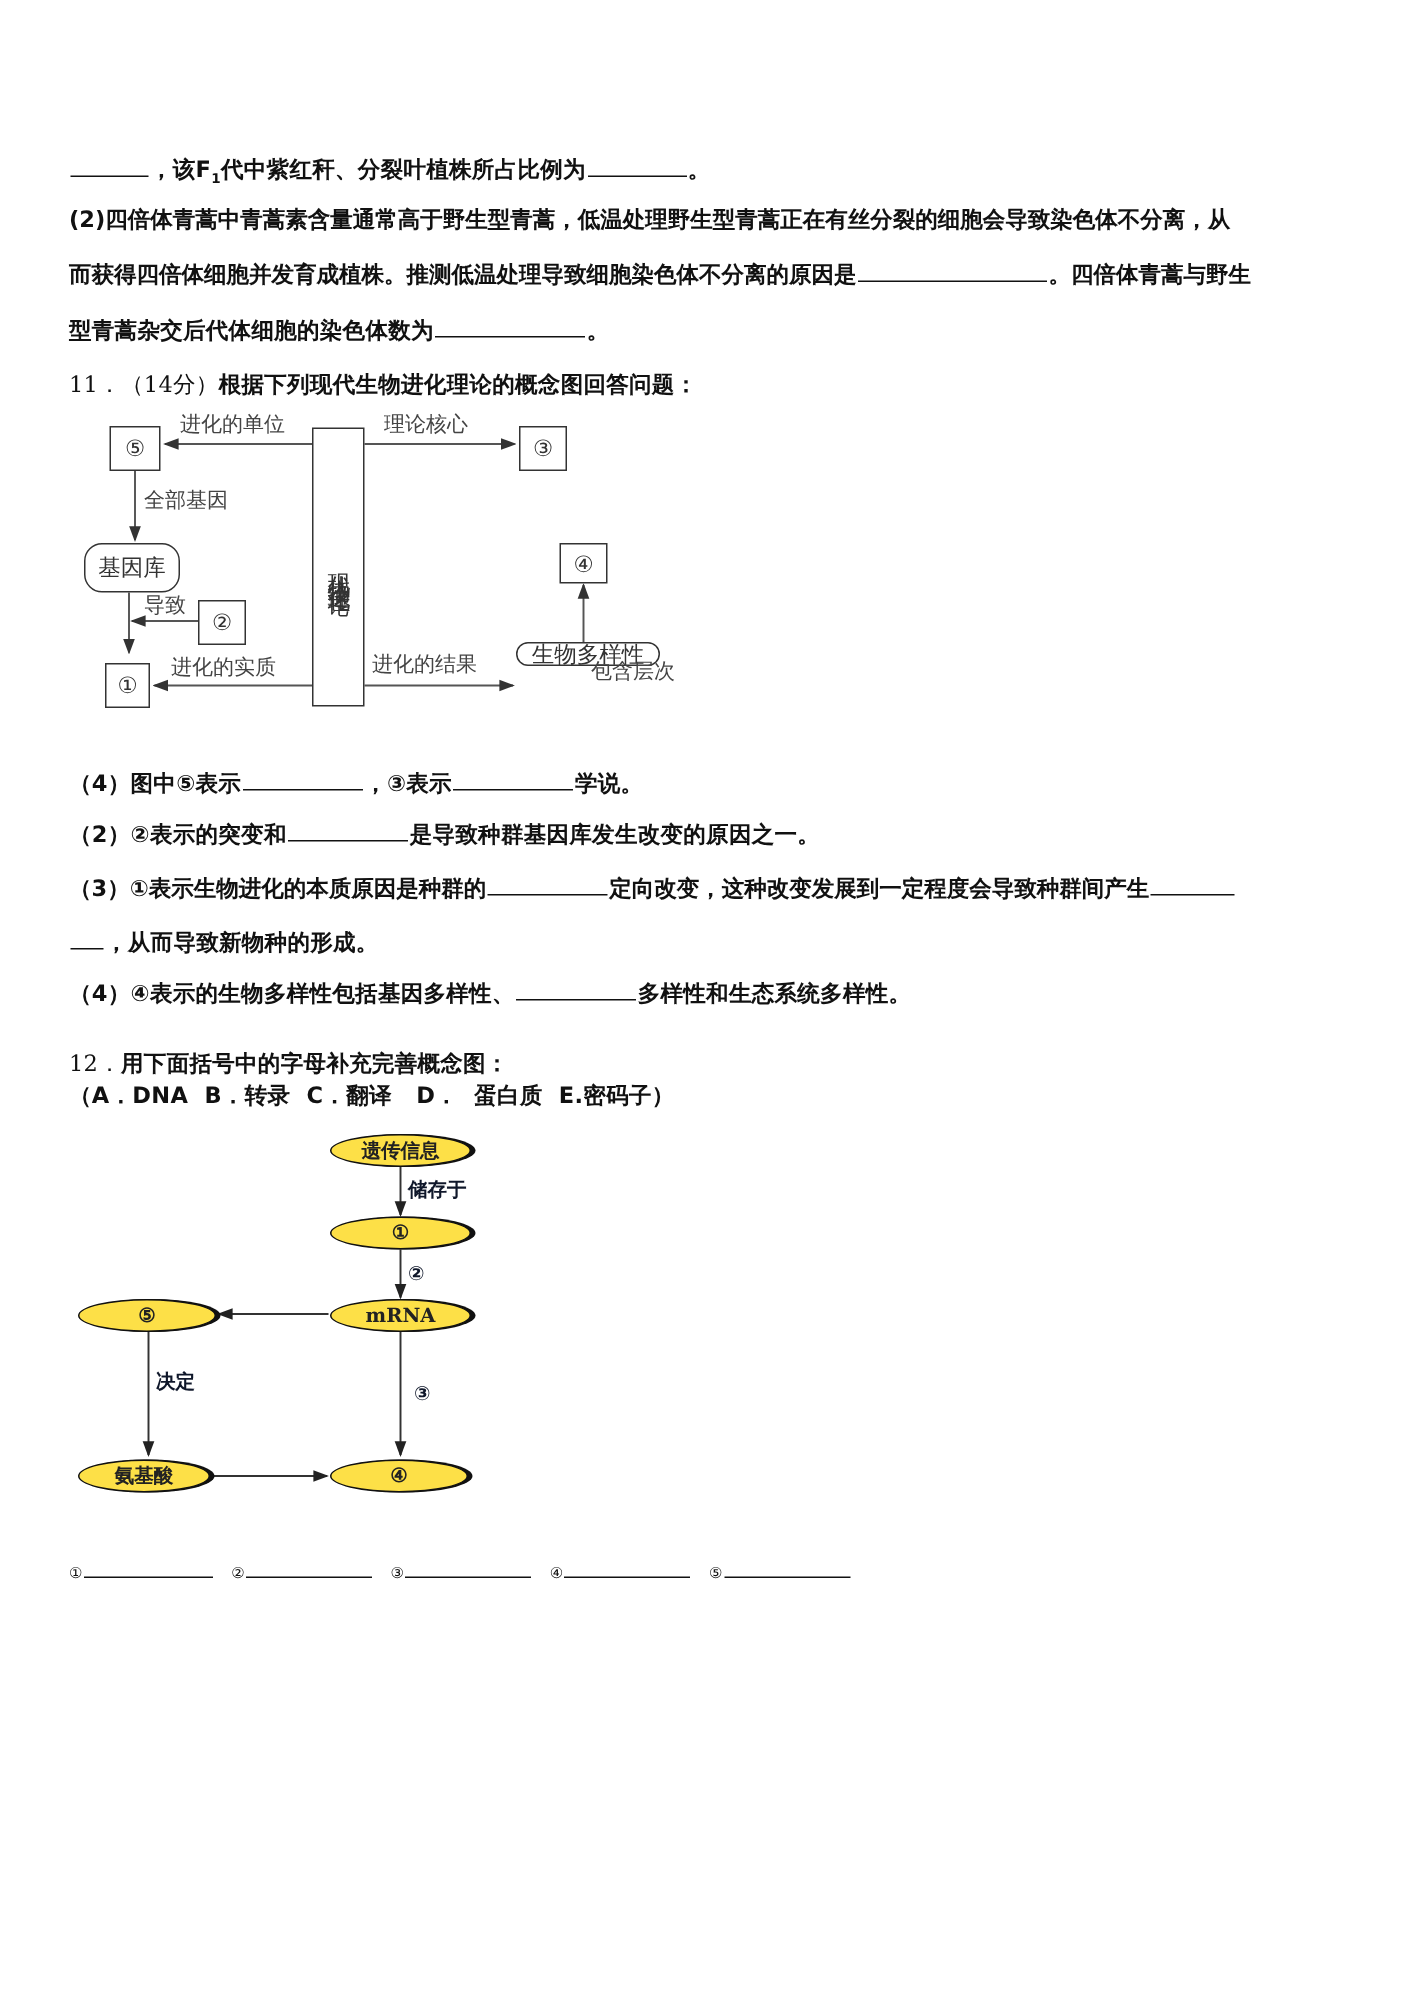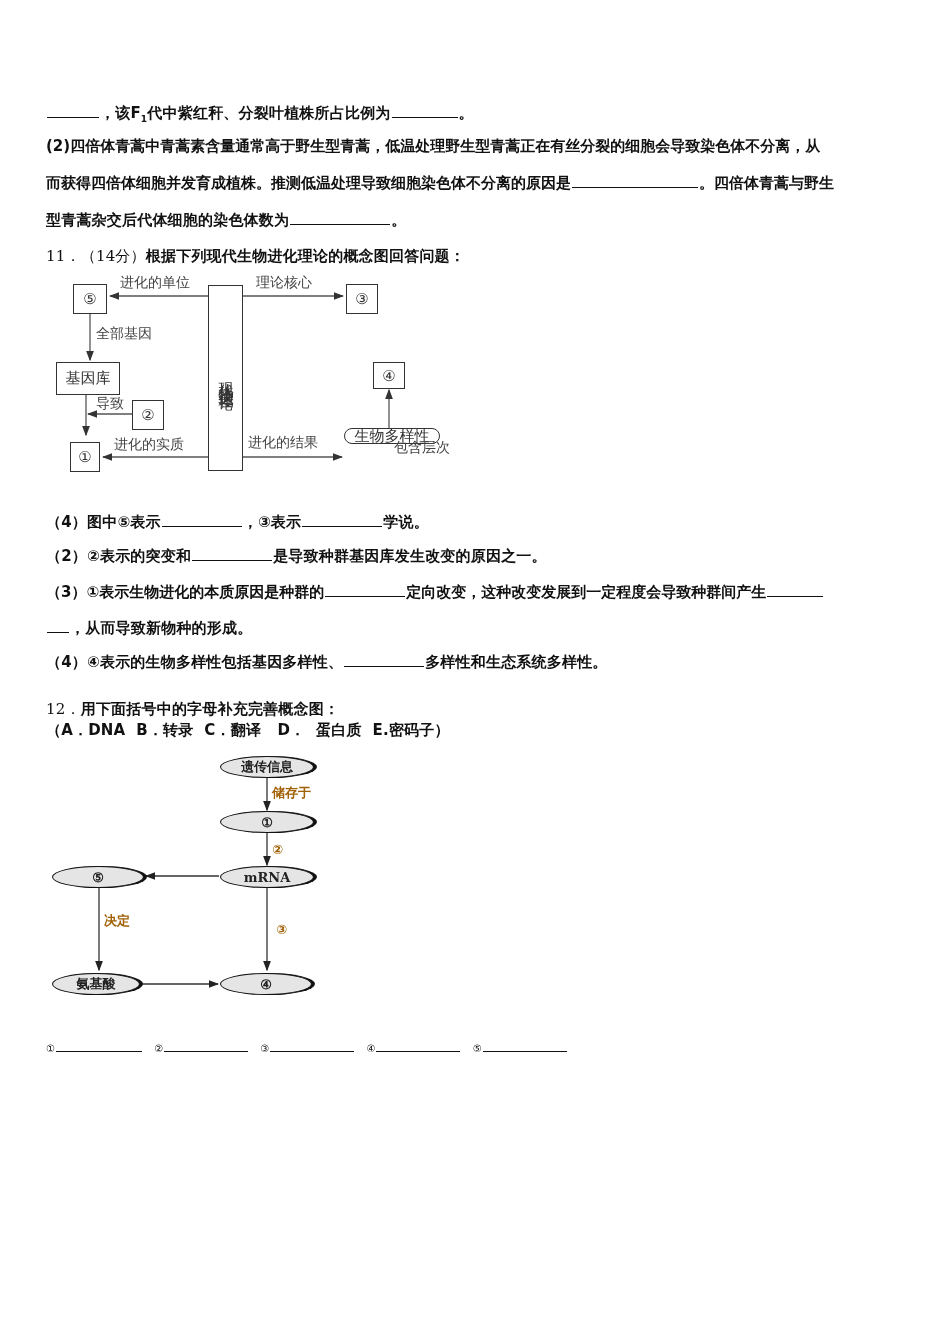--- a/index.html
+++ b/index.html
@@ -35,28 +35,28 @@
   }
   .vtext {
     writing-mode: vertical-rl; text-orientation: upright; letter-spacing: 2px;
   }
   svg { position: absolute; left: 0; top: 0; overflow: visible; }
 
   
   .d2 { position: absolute; left: 44px; top: 748px; width: 300px; height: 256px; }
   .ell {
     position: absolute; border: 1.5px solid #111; border-radius: 50%;
-    background: #e5e5e5; display: flex; align-items: center; justify-content: center;
+    background: #fde047; display: flex; align-items: center; justify-content: center;
     box-sizing: border-box; font-family: "DejaVu Serif", serif; font-size: 13px;
     font-weight: bold; color: #222;
     box-shadow: 3px 0 0 -0px #111;
   }
   .lbl2 {
     position: absolute; font-family: "DejaVu Sans", sans-serif; font-size: 13px;
-    font-weight: bold; color: #a16207; white-space: nowrap;
+    font-weight: bold; color: #0f172a; white-space: nowrap;
   }
 
   .answers {
     position: absolute; left: 46px; top: 1037px; white-space: nowrap;
     font-family: "DejaVu Serif", serif; font-size: 10px; line-height: 20px;
   }
   .answers .item { display: inline-block; margin-right: 8px; }
   .answers .blank { width: 86px; border-bottom: 1.5px solid #111; }
 </style>
 </head>
@@ -103,21 +103,21 @@
     <line x1="192" y1="185" x2="292" y2="185" stroke="#555" stroke-width="1.3" marker-end="url(#ah)"></line>
 
     <line x1="339" y1="172" x2="339" y2="118" stroke="#555" stroke-width="1.3" marker-end="url(#ah)"></line>
   </svg>
 
   <div class="box" style="left:23px; top:12px; width:34px; height:30px;">⑤</div>
   <div class="box" style="left:158px; top:13px; width:35px; height:186px;">
     <span class="vtext">现代生物进化理论</span>
   </div>
   <div class="box" style="left:296px; top:12px; width:32px; height:30px;">③</div>
-  <div class="box" style="left:6px; top:90px; width:64px; height:33px;">基因库</div>
+  <div class="box" style="left:6px; top:90px; width:64px; height:33px;border-radius:12px;">基因库</div>
   <div class="box" style="left:82px; top:128px; width:32px; height:30px;">②</div>
   <div class="box" style="left:20px; top:170px; width:30px; height:30px;">①</div>
   <div class="box" style="left:323px; top:90px; width:32px; height:27px;">④</div>
   <div class="box" style="left:294px; top:156px; width:96px; height:16px;border-radius:11px;">生物多样性</div>
 
   <div class="lbl" style="left:70px; top:2px;">进化的单位</div>
   <div class="lbl" style="left:206px; top:2px;">理论核心</div>
   <div class="lbl" style="left:46px; top:53px;">全部基因</div>
   <div class="lbl" style="left:46px; top:123px;">导致</div>
   <div class="lbl" style="left:64px; top:164px;">进化的实质</div>

